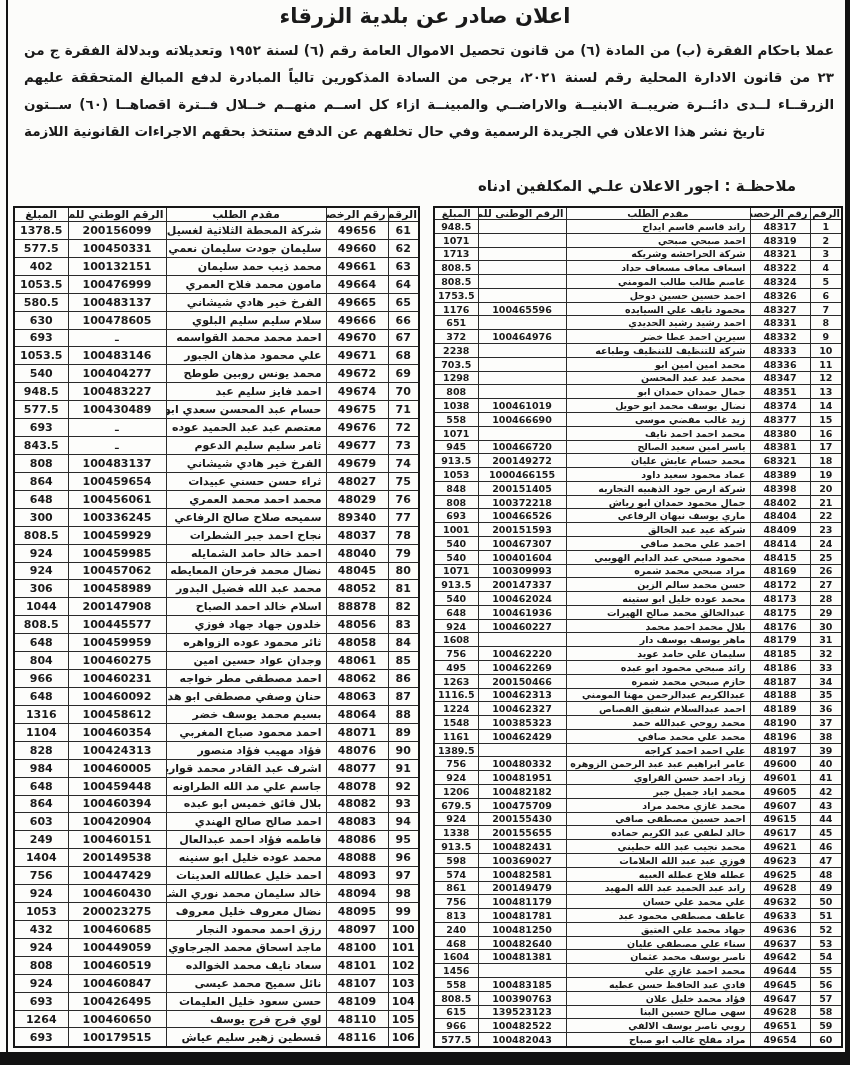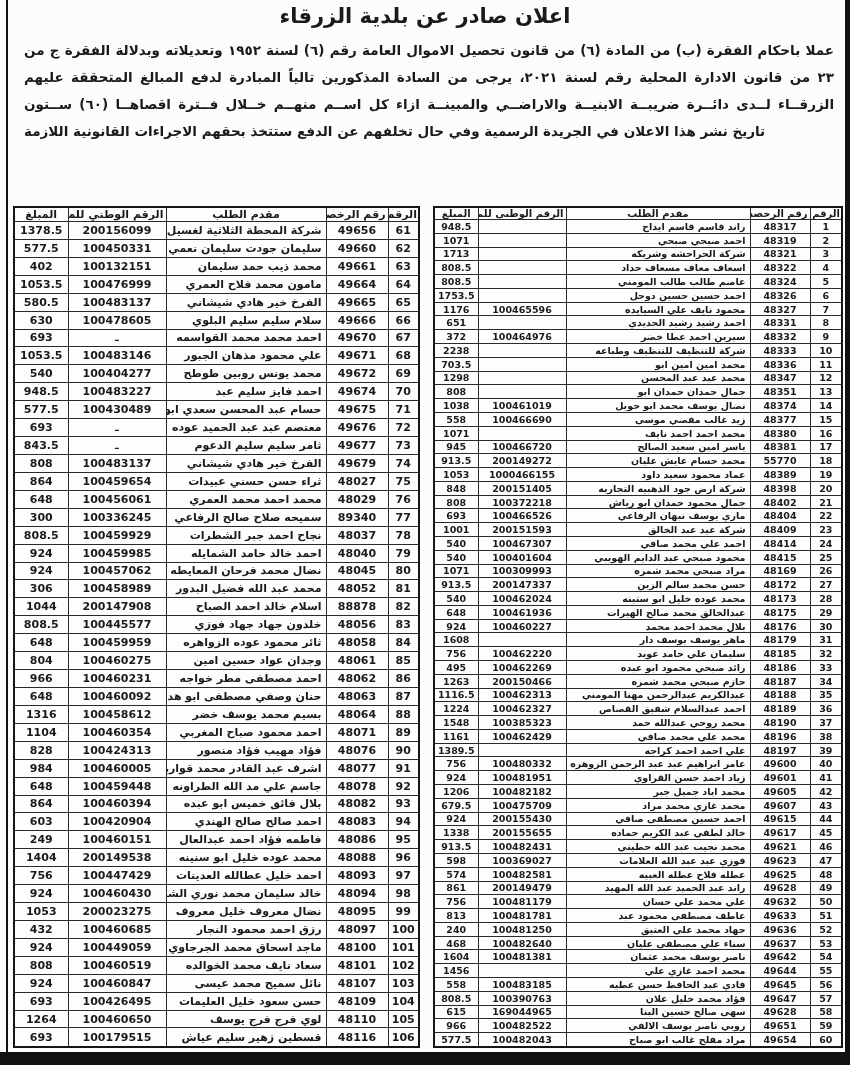--- a/index.html
+++ b/index.html
@@ -57,20 +57,21 @@
   <h1 class="title">اعلان صادر عن بلدية الزرقاء</h1>
 
   <div class="body-text">
     <div class="line just">عملا باحكام الفقرة (ب) من المادة (٦) من قانون تحصيل الاموال العامة رقم (٦) لسنة ١٩٥٢ وتعديلاته وبدلالة الفقرة ج من المادة</div>
     <div class="line just">٢٣ من قانون الادارة المحلية رقم لسنة ٢٠٢١، يرجى من السادة المذكورين تالياً المبادرة لدفع المبالغ المتحققة عليهم لحساب بلدية</div>
     <div class="line just">الزرقــاء لــدى دائــرة ضريبــة الابنيــة والاراضــي والمبينــة ازاء كل اســم منهــم خــلال فــترة اقصاهــا (٦٠) ســتون يومــا مــن</div>
     <div class="line cent">تاريخ نشر هذا الاعلان في الجريدة الرسمية وفي حال تخلفهم عن الدفع ستتخذ بحقهم الاجراءات القانونية اللازمة</div>
   </div>
 
 
+  <div class="note">ملاحظـة : اجور الاعلان علـي المكلفين ادناه</div>
 
   <table class="tbl right-tbl">
     <colgroup>
       <col style="width:32px">
         <col style="width:60px">
         <col>
         <col style="width:88px">
         <col style="width:44px">
     </colgroup>
     <thead>
@@ -197,21 +198,21 @@
         </tr>
         <tr>
           <td class="c0">17</td>
           <td class="c1">48381</td>
           <td class="c2">ياسر امين سعيد الصالح</td>
           <td class="c3">100466720</td>
           <td class="c4">945</td>
         </tr>
         <tr>
           <td class="c0">18</td>
-          <td class="c1">55770</td>
+          <td class="c1">68321</td>
           <td class="c2">محمد حسام عايش عليان</td>
           <td class="c3">200149272</td>
           <td class="c4">913.5</td>
         </tr>
         <tr>
           <td class="c0">19</td>
           <td class="c1">48389</td>
           <td class="c2">عماد محمود سعيد داود</td>
           <td class="c3">1000466155</td>
           <td class="c4">1053</td>
@@ -479,21 +480,21 @@
           <td class="c0">57</td>
           <td class="c1">49647</td>
           <td class="c2">فؤاد محمد خليل علان</td>
           <td class="c3">100390763</td>
           <td class="c4">808.5</td>
         </tr>
         <tr>
           <td class="c0">58</td>
           <td class="c1">49628</td>
           <td class="c2">سهى صالح حسين البنا</td>
-          <td class="c3">169044965</td>
+          <td class="c3">139523123</td>
           <td class="c4">615</td>
         </tr>
         <tr>
           <td class="c0">59</td>
           <td class="c1">49651</td>
           <td class="c2">روبي ناصر يوسف الالفي</td>
           <td class="c3">100482522</td>
           <td class="c4">966</td>
         </tr>
         <tr>

